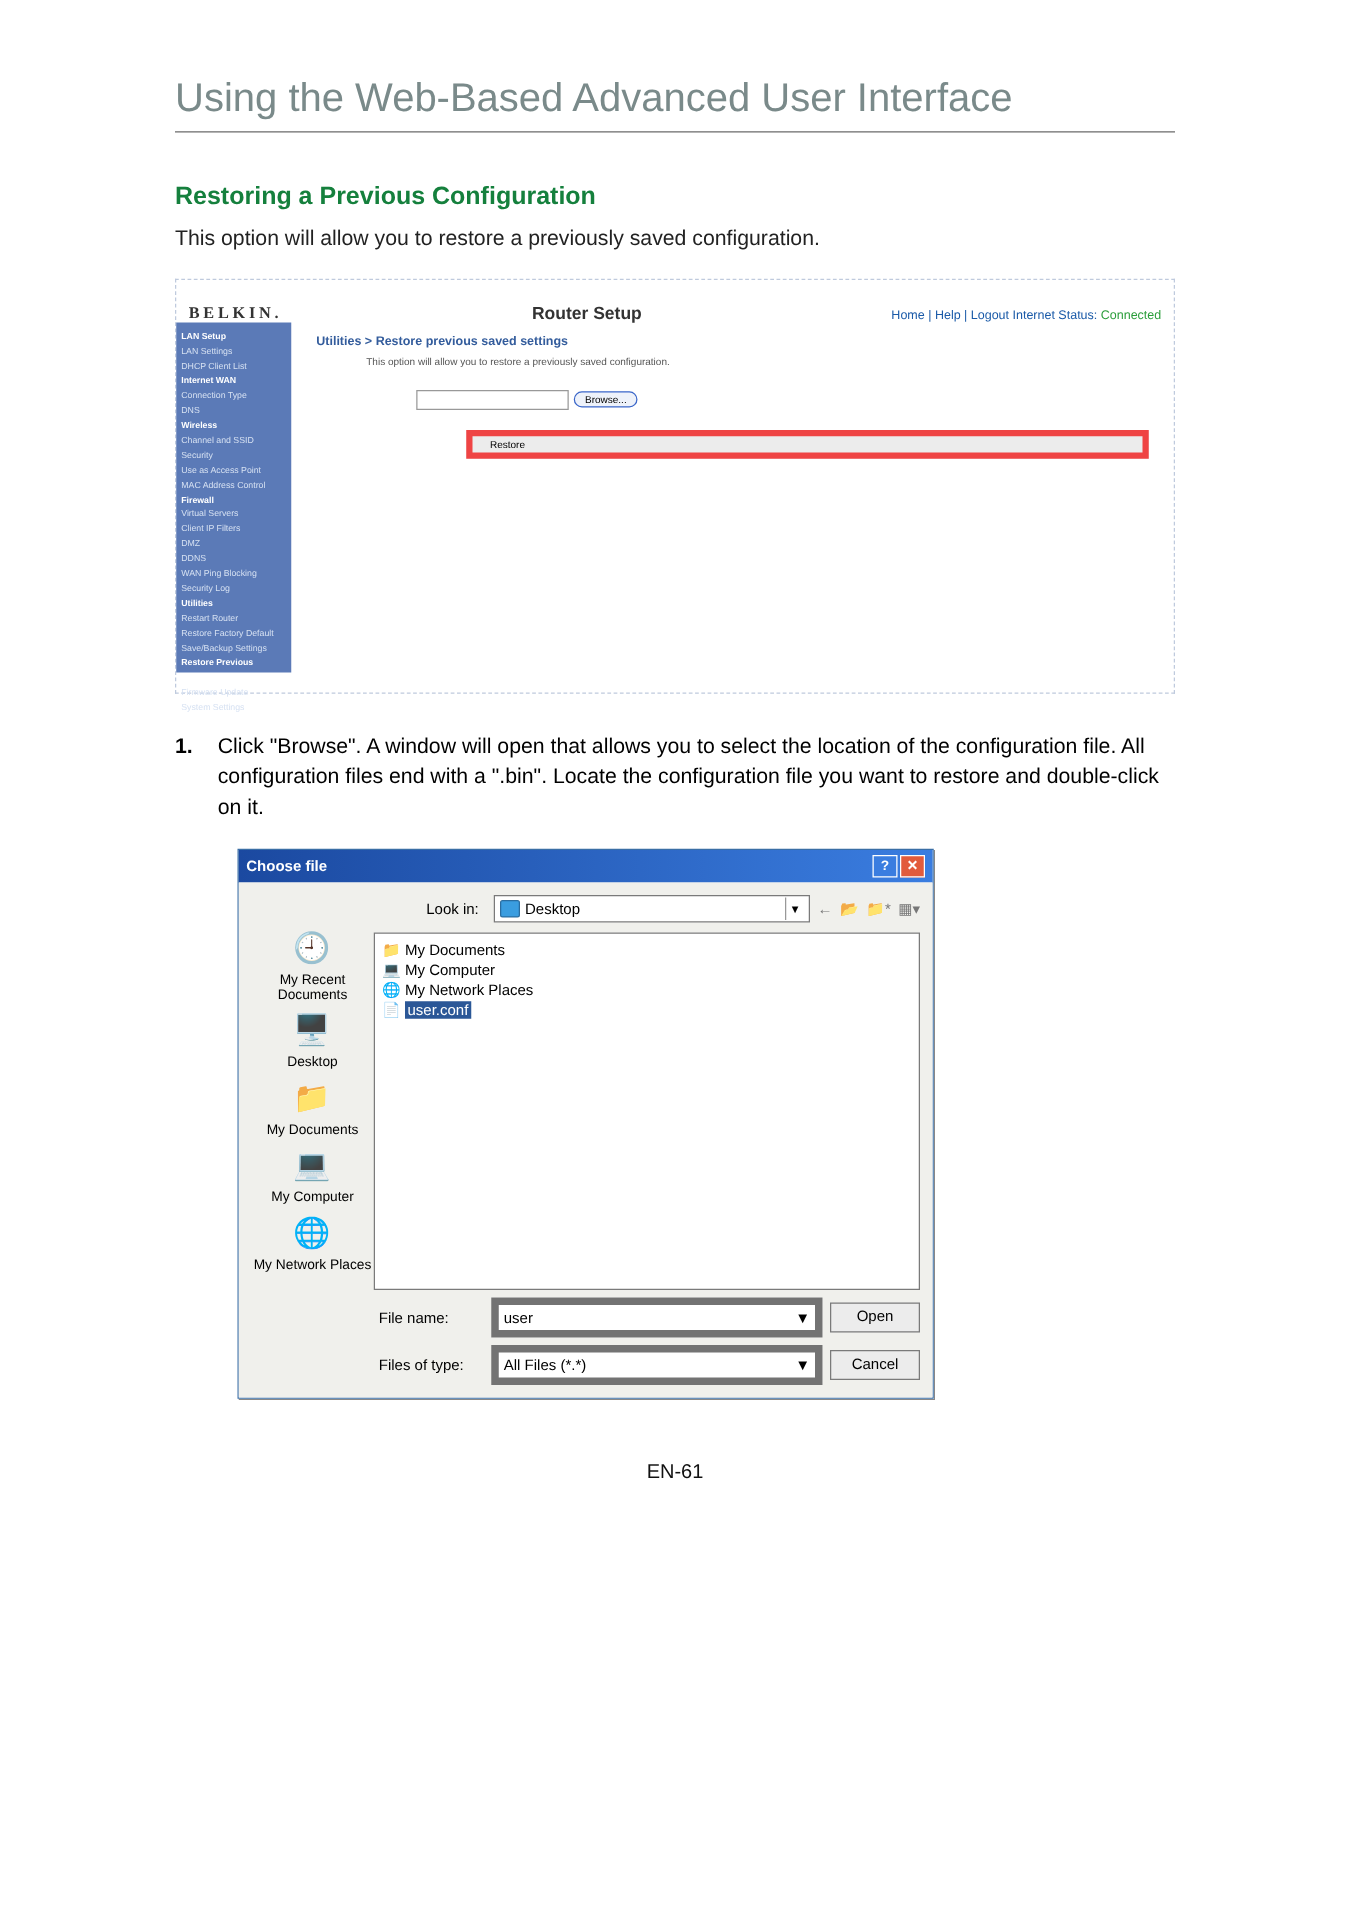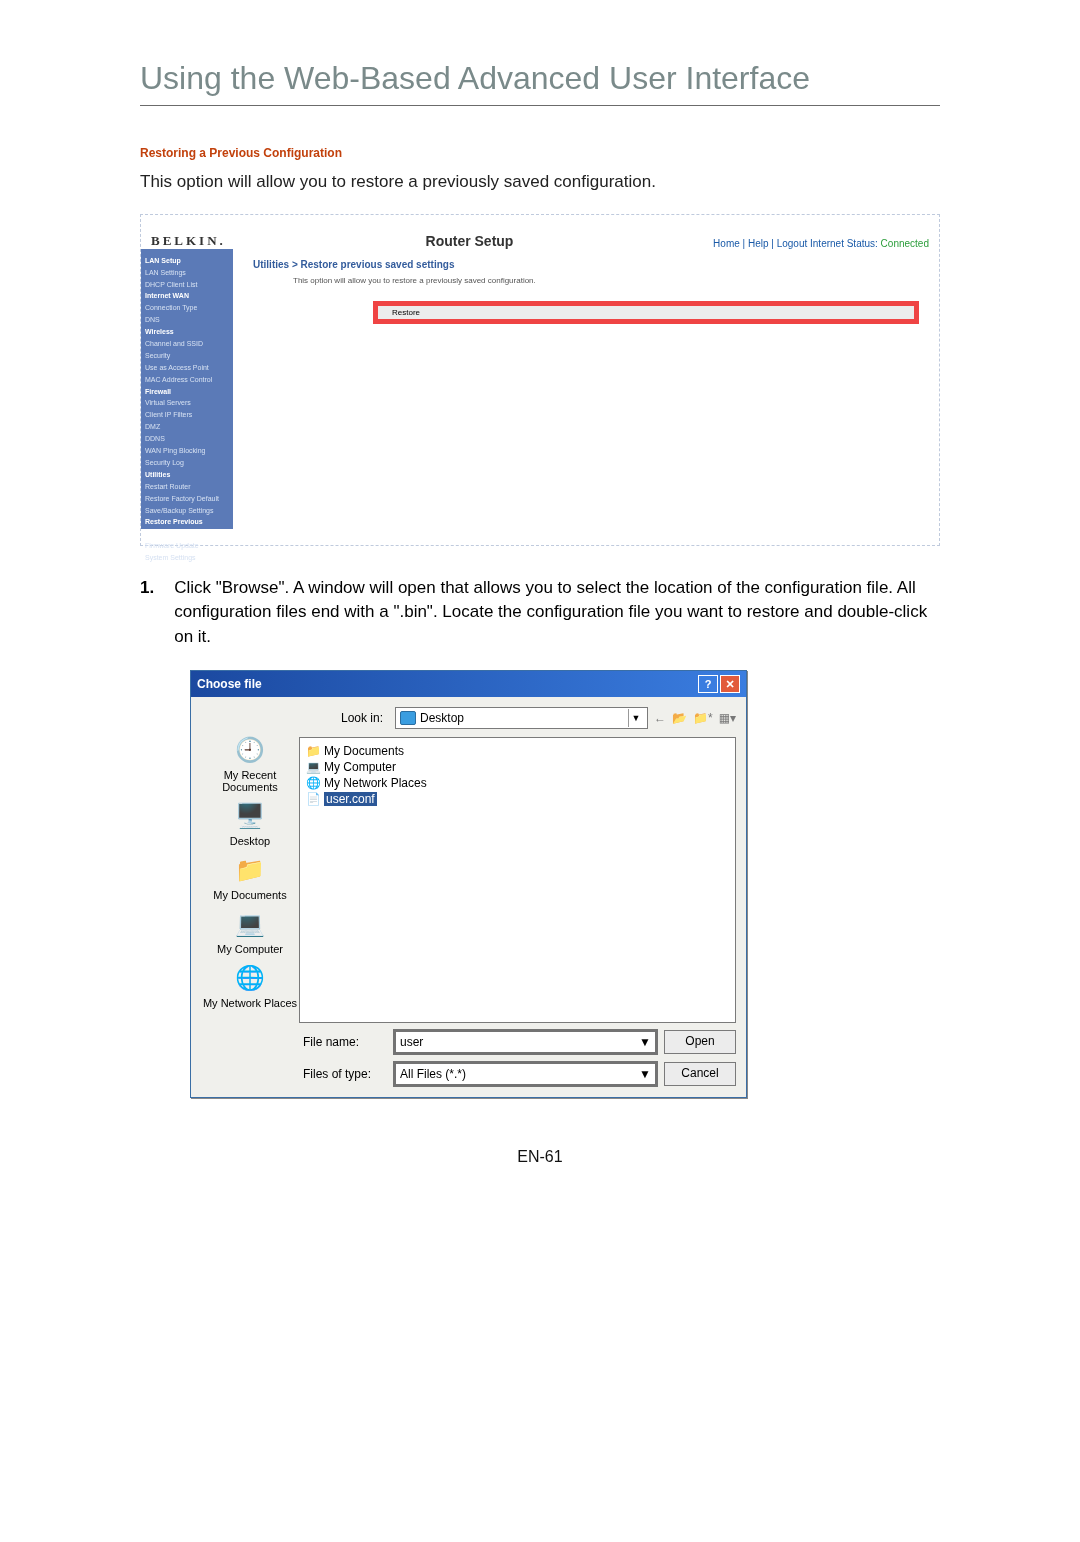--- a/index.html
+++ b/index.html
@@ -17,23 +17,23 @@
     color: #7A8A8A;
     font-weight: 400;
     margin-bottom: 8px;
   }
   .rule {
     border: none;
     border-top: 1px solid #6b6b6b;
     margin: 0 0 40px 0;
   }
   .section-h {
-    font-size: 12px;
+    font-size: 20px;
     font-weight: bold;
-    color: #c2410c;
+    color: #15803d;
     margin-bottom: 10px;
   }
   .body-text {
     font-size: 17px;
     color: #222;
     margin-bottom: 20px;
     line-height: 1.4;
   }
 
   
@@ -221,21 +221,21 @@
   .sel { background: #2b5797; color: #fff; padding: 0 2px;}
   .field-row {
     display: flex;
     align-items: center;
     gap: 6px;
     margin-top: 6px;
   }
   .field-label { width: 84px; text-align: left; padding-left: 4px; }
   .combo {
     flex: 1;
-    border: 3px solid #737373;
+    border: 6px solid #737373;
     background: #fff;
     height: 20px;
     display: flex;
     align-items: center;
     padding: 0 4px;
     justify-content: space-between;
   }
   .dlg-btn {
     width: 70px;
     height: 22px;
@@ -305,20 +305,24 @@
         <div class="item">Restart Router</div>
         <div class="item">Restore Factory Default</div>
         <div class="item">Save/Backup Settings</div>
         <div class="item active">Restore Previous Settings</div>
         <div class="item">Firmware Update</div>
         <div class="item">System Settings</div>
       </div>
       <div class="router-body">
         <div class="restore-title">Utilities &gt; Restore previous saved settings</div>
         <div class="restore-sub">This option will allow you to restore a previously saved configuration.</div>
+        <div class="file-input">
+          <div class="file-field"></div>
+          <div class="browse-btn">Browse...</div>
+        </div>
         <div class="restore-btn">Restore</div>
       </div>
     </div>
   </div>
 
   <div class="step">
     <div class="step-num">1.</div>
     <div>Click "Browse". A window will open that allows you to select the location of the configuration file. All configuration files end with a ".bin". Locate the configuration file you want to restore and double-click on it.</div>
   </div>
 

